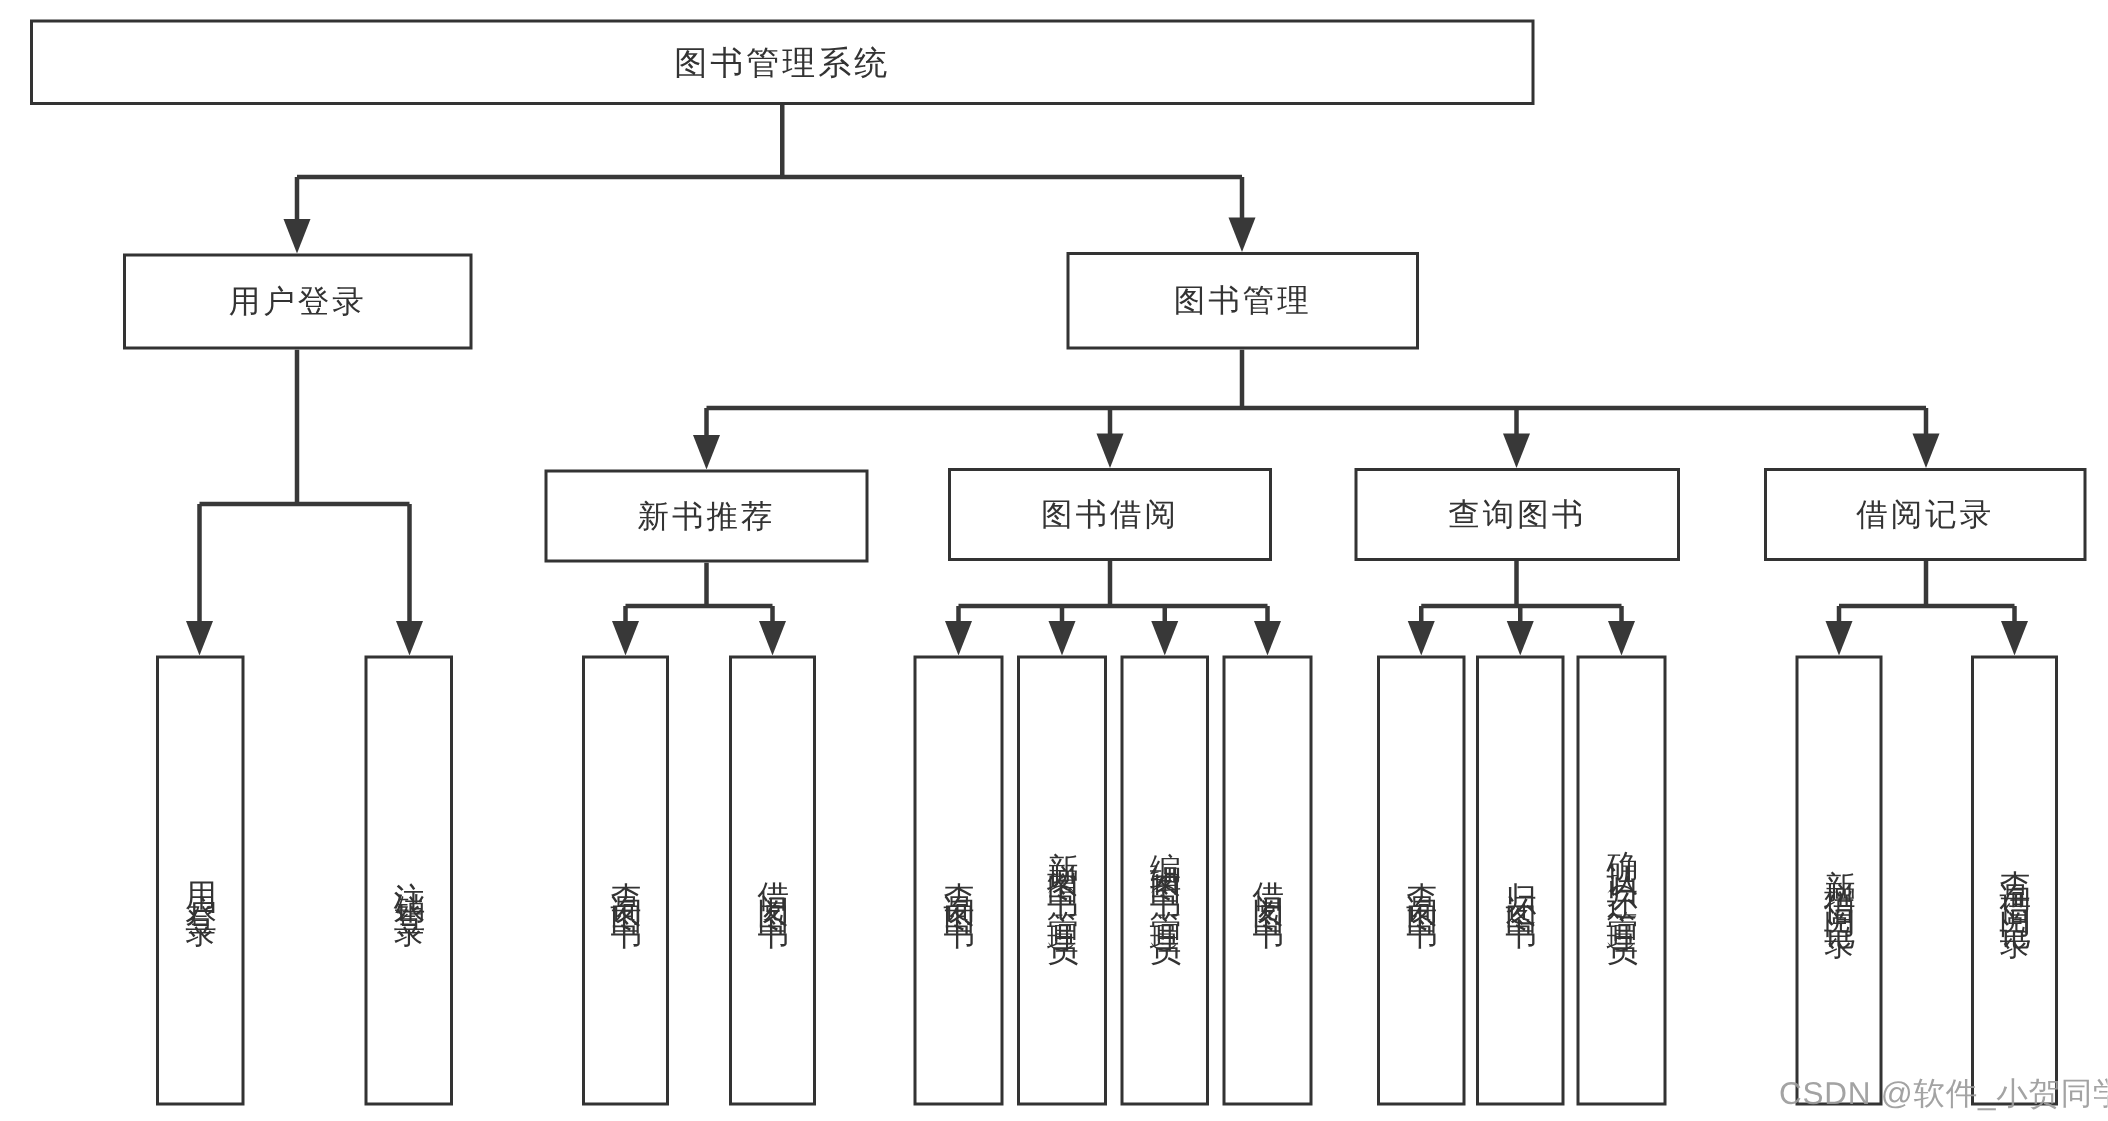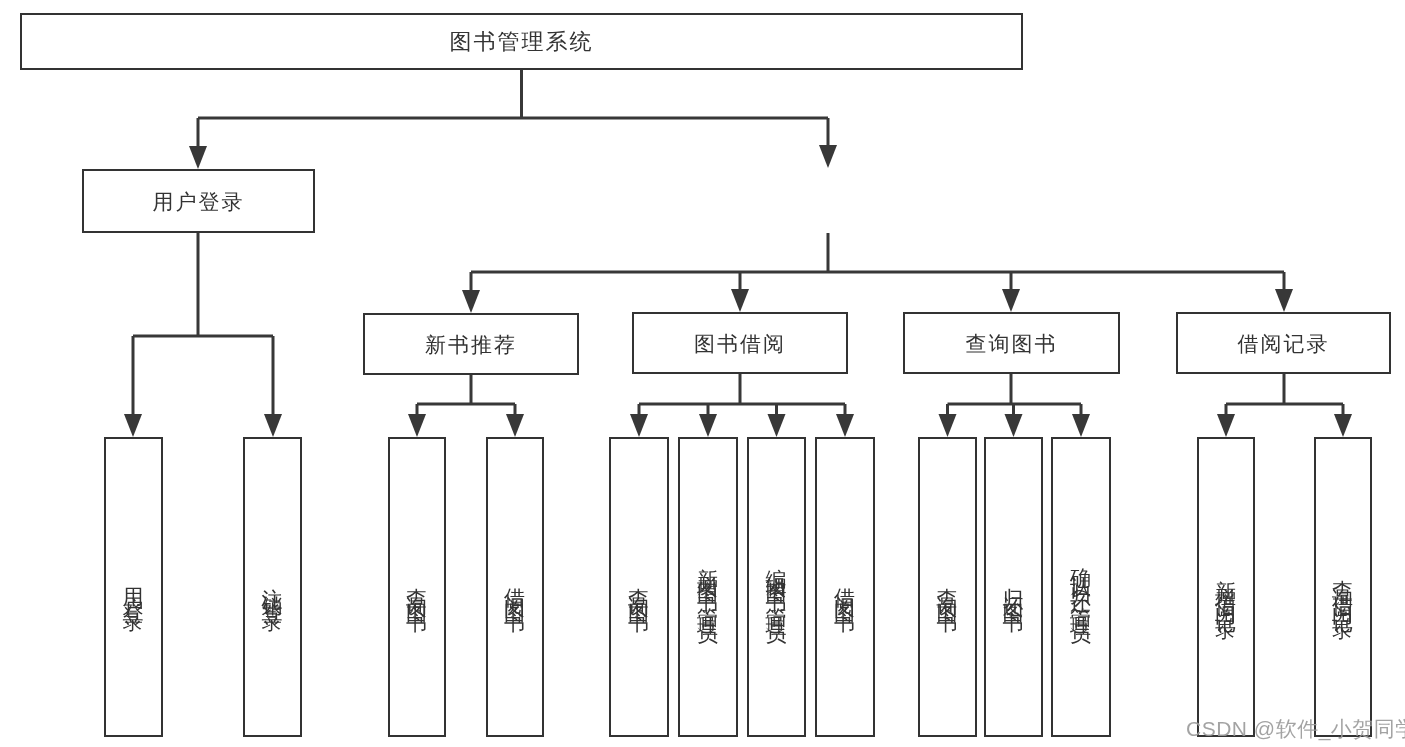--- a/index.html
+++ b/index.html
@@ -96,20 +96,23 @@
     </g>
   </svg>
 
   <div class="node h root" style="left:20px;top:13px;width:1003px;height:57px">
     <span>图书管理系统</span>
   </div>
 
   <div class="node h" style="left:82px;top:169px;width:233px;height:64px">
     <span>用户登录</span>
   </div>
+  <div class="node h" style="left:711px;top:168px;width:235px;height:65px">
+    <span>图书管理</span>
+  </div>
 
   <div class="node h" style="left:632px;top:312px;width:216px;height:62px">
     <span>图书借阅</span>
   </div>
   <div class="node h" style="left:363px;top:313px;width:216px;height:62px">
     <span>新书推荐</span>
   </div>
   <div class="node h" style="left:903px;top:312px;width:217px;height:62px">
     <span>查询图书</span>
   </div>

